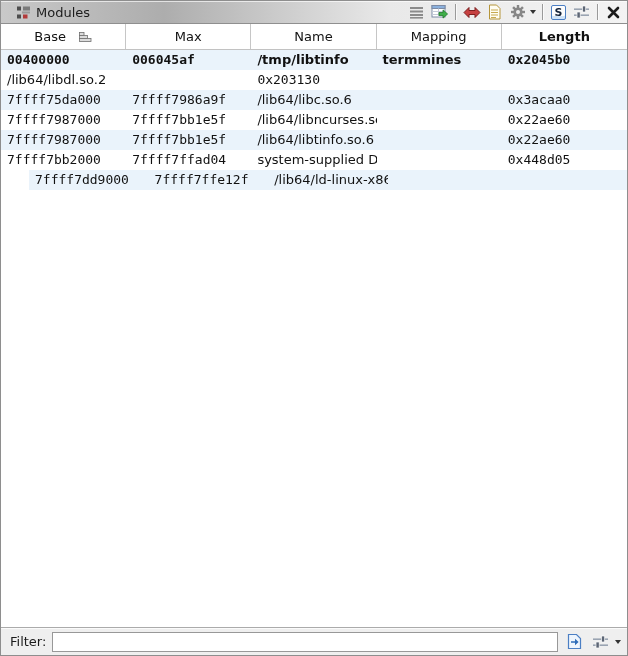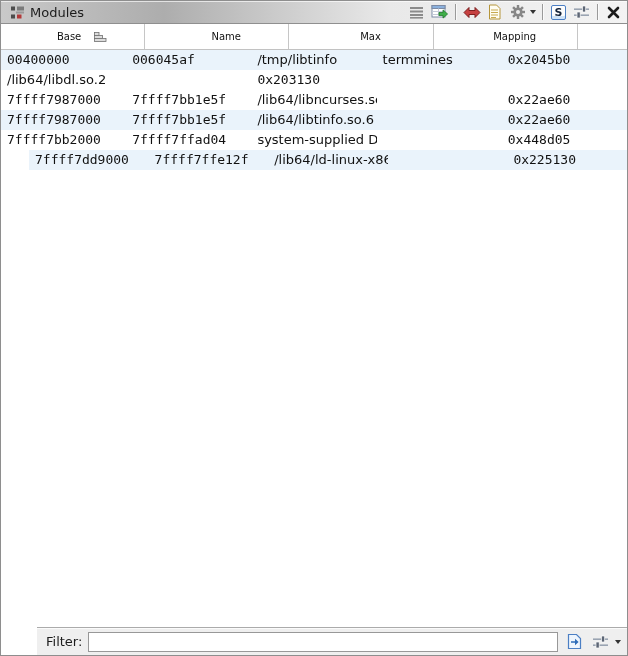--- a/index.html
+++ b/index.html
@@ -7,54 +7,54 @@
   .window{
     width:628px; height:656px; border:1px solid #8e8e8e; background:#fff;
     display:flex; flex-direction:column; overflow:hidden;
   }
   
   .titlebar{
     height:23px; flex:0 0 23px;
     background:linear-gradient(to right,#c9c9c9 0%,#adadad 26%,#e9e9e9 62%,#f3f3f3 100%);
     border-bottom:1px solid #8f8f8f;
     box-shadow:inset 0 1px 0 rgba(255,255,255,.65);
-    display:flex; align-items:center; padding:0 4px 0 9px;
+    display:flex; align-items:center; padding:0 4px 0 15px;
   }
   .title-text{ font-size:13px; color:#1c1c1c; margin-left:5px; white-space:nowrap; }
   .tb-spacer{ flex:1; }
   .toolbar{ display:flex; align-items:center; gap:4px; }
   .tb-btn{ width:19px; height:19px; display:flex; align-items:center; justify-content:center; cursor:default; }
   .tb-sep{ width:1px; height:16px; background:#9a9a9a; margin:0 2px; box-shadow:1px 0 0 rgba(255,255,255,.7); }
   .caret{ width:0; height:0; border-left:3.5px solid transparent; border-right:3.5px solid transparent; border-top:4px solid #333; margin-left:-1px; }
   .s-icon{ width:15px; height:15px; border:1px solid #4c7fc4; background:#fdfdfd; color:#16243a;
            font-size:11px; font-weight:bold; line-height:13px; text-align:center; border-radius:2px;
            box-shadow:inset 0 -3px 0 #cfe3f7; }
   
   .header-row{
     height:26px; flex:0 0 26px; display:flex; background:#fff; border-bottom:1px solid #c2c2c2;
   }
   .hcell{
     flex:0 0 20%; display:flex; align-items:center; justify-content:center; gap:12px;
-    font-size:10px; color:#111; border-right:1px solid #c6c6c6; overflow:hidden;margin-left:19px;
+    font-size:13px; color:#111; border-right:1px solid #c6c6c6; overflow:hidden;
   }
   .hcell:last-child{ border-right:none;font-weight:bold; }
   
   .tbody{ flex:0 0 140px; }
   .row{ height:20px; display:flex; background:#fff; }
   .cell{
     flex:0 0 20%; font-size:13px; color:#111; line-height:20px; padding-left:6px;
     white-space:nowrap; overflow:hidden;
   }
   .cell.mono{ font-family:"DejaVu Sans Mono","Liberation Mono",monospace; }
   .filler{ flex:1 1 auto; background:#fff; }
   
   .filterbar{
     flex:0 0 28px; height:28px; background:#efefef; border-top:1px solid #ababab;
     box-shadow:inset 0 1px 0 #fbfbfb;
-    display:flex; align-items:center; padding:0 6px 0 9px; gap:6px;margin-left:36px;
+    display:flex; align-items:center; padding:0 6px 0 9px; gap:6px;
   }
   .filter-label{ font-size:13px; color:#1c1c1c; }
   .filter-input{
     flex:1; height:20px; border:1px solid #989898; background:#fff; font-size:13px;
     font-family:"DejaVu Sans","Liberation Sans",sans-serif; padding:0 4px; outline:none;
   }
   .fb-btn{ width:20px; height:20px; display:flex; align-items:center; justify-content:center; }
   svg{ display:block; }
 </style>
 </head>
@@ -154,46 +154,53 @@
         <svg width="14" height="12" viewBox="0 0 14 12">
           <g fill="#dcdcdc" stroke="#6f6f6f" stroke-width="0.8">
             <rect x="1.5" y="1.5" width="4.5" height="3"></rect>
             <rect x="1.5" y="4.5" width="8" height="3"></rect>
             <rect x="1.5" y="7.5" width="11.5" height="3"></rect>
           </g>
         </svg>
       </span>
     </div>
     <div class="hcell">
+        <span>Max</span>
+      </div>
+    <div class="hcell">
         <span>Name</span>
       </div>
     <div class="hcell">
-        <span>Max</span>
-      </div>
-    <div class="hcell">
         <span>Mapping</span>
       </div>
     <div class="hcell">
         <span>Length</span>
       </div>
   </div>
 
   <div class="tbody">
-    <div class="row striped" style="background: rgb(234, 243, 251);">
+    <div class="row striped" style="background: rgb(234, 243, 251); font-weight: bold;">
       <div class="cell mono">00400000</div>
       <div class="cell mono">006045af</div>
       <div class="cell">/tmp/libtinfo</div>
       <div class="cell">termmines</div>
       <div class="cell mono">0x2045b0</div>
     </div>
     <div class="row">
       <div class="cell">/lib64/libdl.so.2</div>
       <div class="cell"></div>
       <div class="cell mono">0x203130</div>
     </div>
+    <div class="row striped" style="background: rgb(234, 243, 251);">
+      <div class="cell mono">7ffff75da000</div>
+      <div class="cell mono">7ffff7986a9f</div>
+      <div class="cell">/lib64/libc.so.6</div>
+      <div class="cell"></div>
+      <div class="cell mono">0x3acaa0</div>
+    </div>
     <div class="row">
       <div class="cell mono">7ffff7987000</div>
       <div class="cell mono">7ffff7bb1e5f</div>
       <div class="cell">/lib64/libncurses.so</div>
       <div class="cell"></div>
       <div class="cell mono">0x22ae60</div>
     </div>
     <div class="row striped" style="background: rgb(234, 243, 251);">
       <div class="cell mono">7ffff7987000</div>
       <div class="cell mono">7ffff7bb1e5f</div>
@@ -206,21 +213,20 @@
       <div class="cell mono">7ffff7ffad04</div>
       <div class="cell">system-supplied DS</div>
       <div class="cell"></div>
       <div class="cell mono">0x448d05</div>
     </div>
     <div class="row striped" style="background: rgb(234, 243, 251); margin-left: 28px;">
       <div class="cell mono">7ffff7dd9000</div>
       <div class="cell mono">7ffff7ffe12f</div>
       <div class="cell">/lib64/ld-linux-x86-6</div>
       <div class="cell"></div>
-      <div class="cell mono">0x225130</div>
     </div>
   </div>
 
   <div class="filler"></div>
 
   <div class="filterbar">
     <span class="filter-label">Filter:</span>
     <input class="filter-input" type="text" value="" style="">
     <span class="fb-btn">
       <svg width="17" height="17" viewBox="0 0 17 17">

